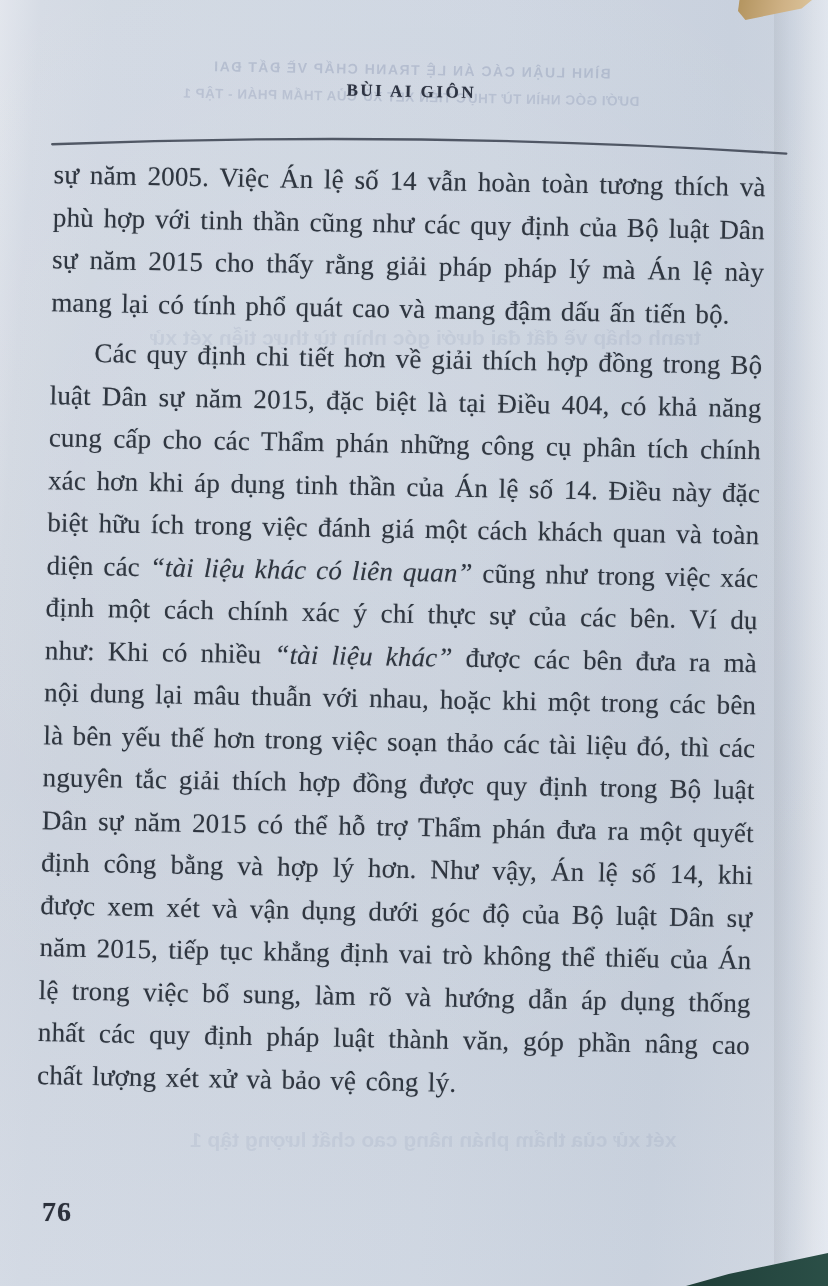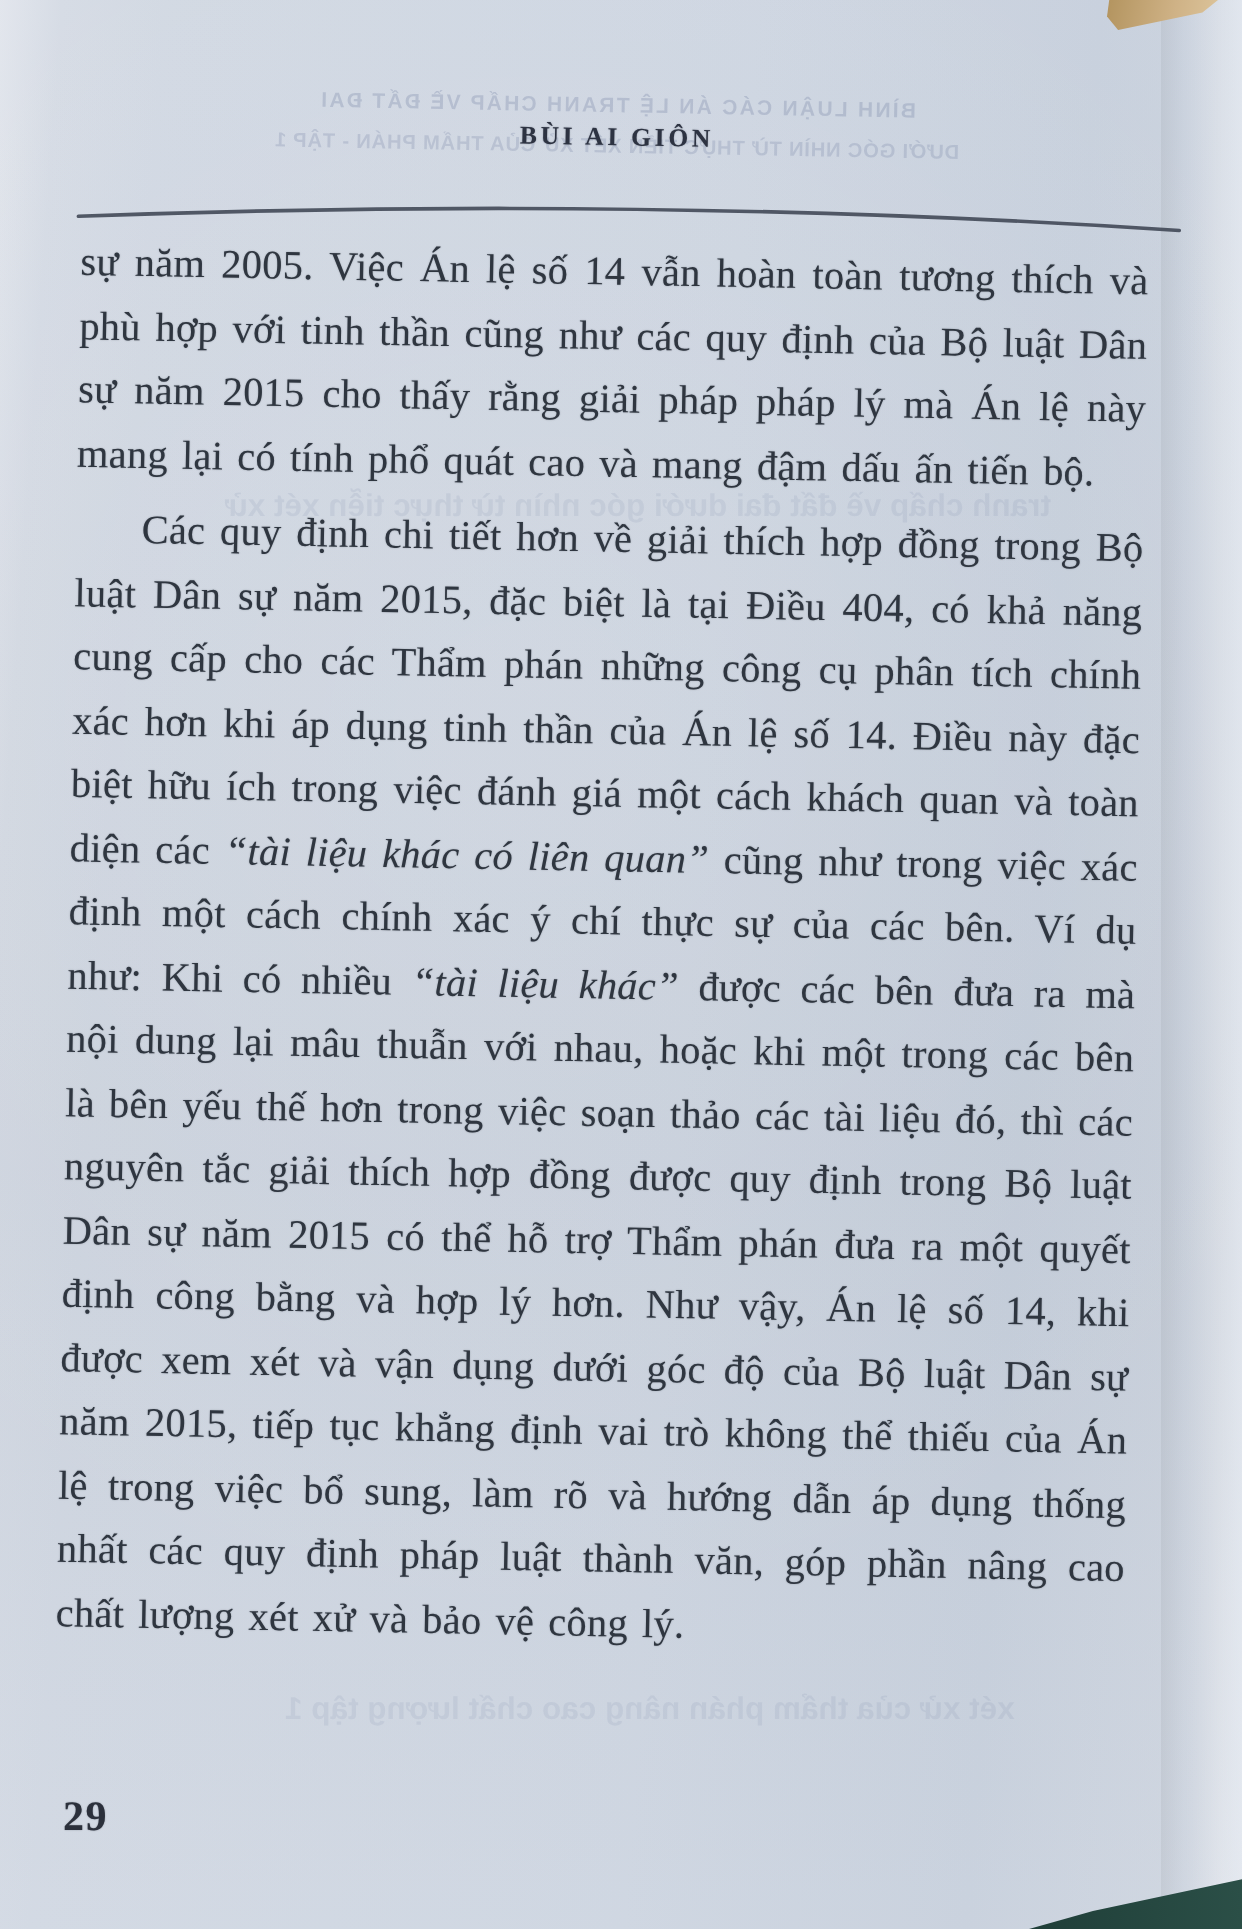--- a/index.html
+++ b/index.html
@@ -92,14 +92,14 @@
 
     <div class="body-text">
         <p class="para"><span>sự năm 2005. Việc Án lệ số 14 vẫn hoàn toàn tương thích và phù hợp với tinh thần cũng như các quy định của Bộ luật Dân sự năm 2015 cho thấy rằng giải pháp pháp lý mà Án lệ này mang lại có tính phổ quát cao và mang đậm dấu ấn tiến bộ.</span></p>
         <p class="para indent"><span>Các quy định chi tiết hơn về giải thích hợp đồng trong Bộ luật Dân sự năm 2015, đặc biệt là tại Điều 404, có khả năng cung cấp cho các Thẩm phán những công cụ phân tích chính xác hơn khi áp dụng tinh thần của Án lệ số 14. Điều này đặc biệt hữu ích trong việc đánh giá một cách khách quan và toàn diện các </span><span class="it">“tài liệu khác có liên quan”</span><span> cũng như trong việc xác định một cách chính xác ý chí thực sự của các bên. Ví dụ như: Khi có nhiều </span><span class="it">“tài liệu khác”</span><span> được các bên đưa ra mà nội dung lại mâu thuẫn với nhau, hoặc khi một trong các bên là bên yếu thế hơn trong việc soạn thảo các tài liệu đó, thì các nguyên tắc giải thích hợp đồng được quy định trong Bộ luật Dân sự năm 2015 có thể hỗ trợ Thẩm phán đưa ra một quyết định công bằng và hợp lý hơn. Như vậy, Án lệ số 14, khi được xem xét và vận dụng dưới góc độ của Bộ luật Dân sự năm 2015, tiếp tục khẳng định vai trò không thể thiếu của Án lệ trong việc bổ sung, làm rõ và hướng dẫn áp dụng thống nhất các quy định pháp luật thành văn, góp phần nâng cao chất lượng xét xử và bảo vệ công lý.</span></p>
       </div>
   </div>
 
   <div class="bleed-body bleed-mid">tranh chấp về đất đai dưới góc nhìn từ thực tiễn xét xử</div>
   <div class="bleed-body bleed-bot">xét xử của thẩm phán nâng cao chất lượng tập 1</div>
 
-  <div class="pagenum">29</div>
+  <div class="pagenum">76</div>
 </div>
 
 </body></html>

